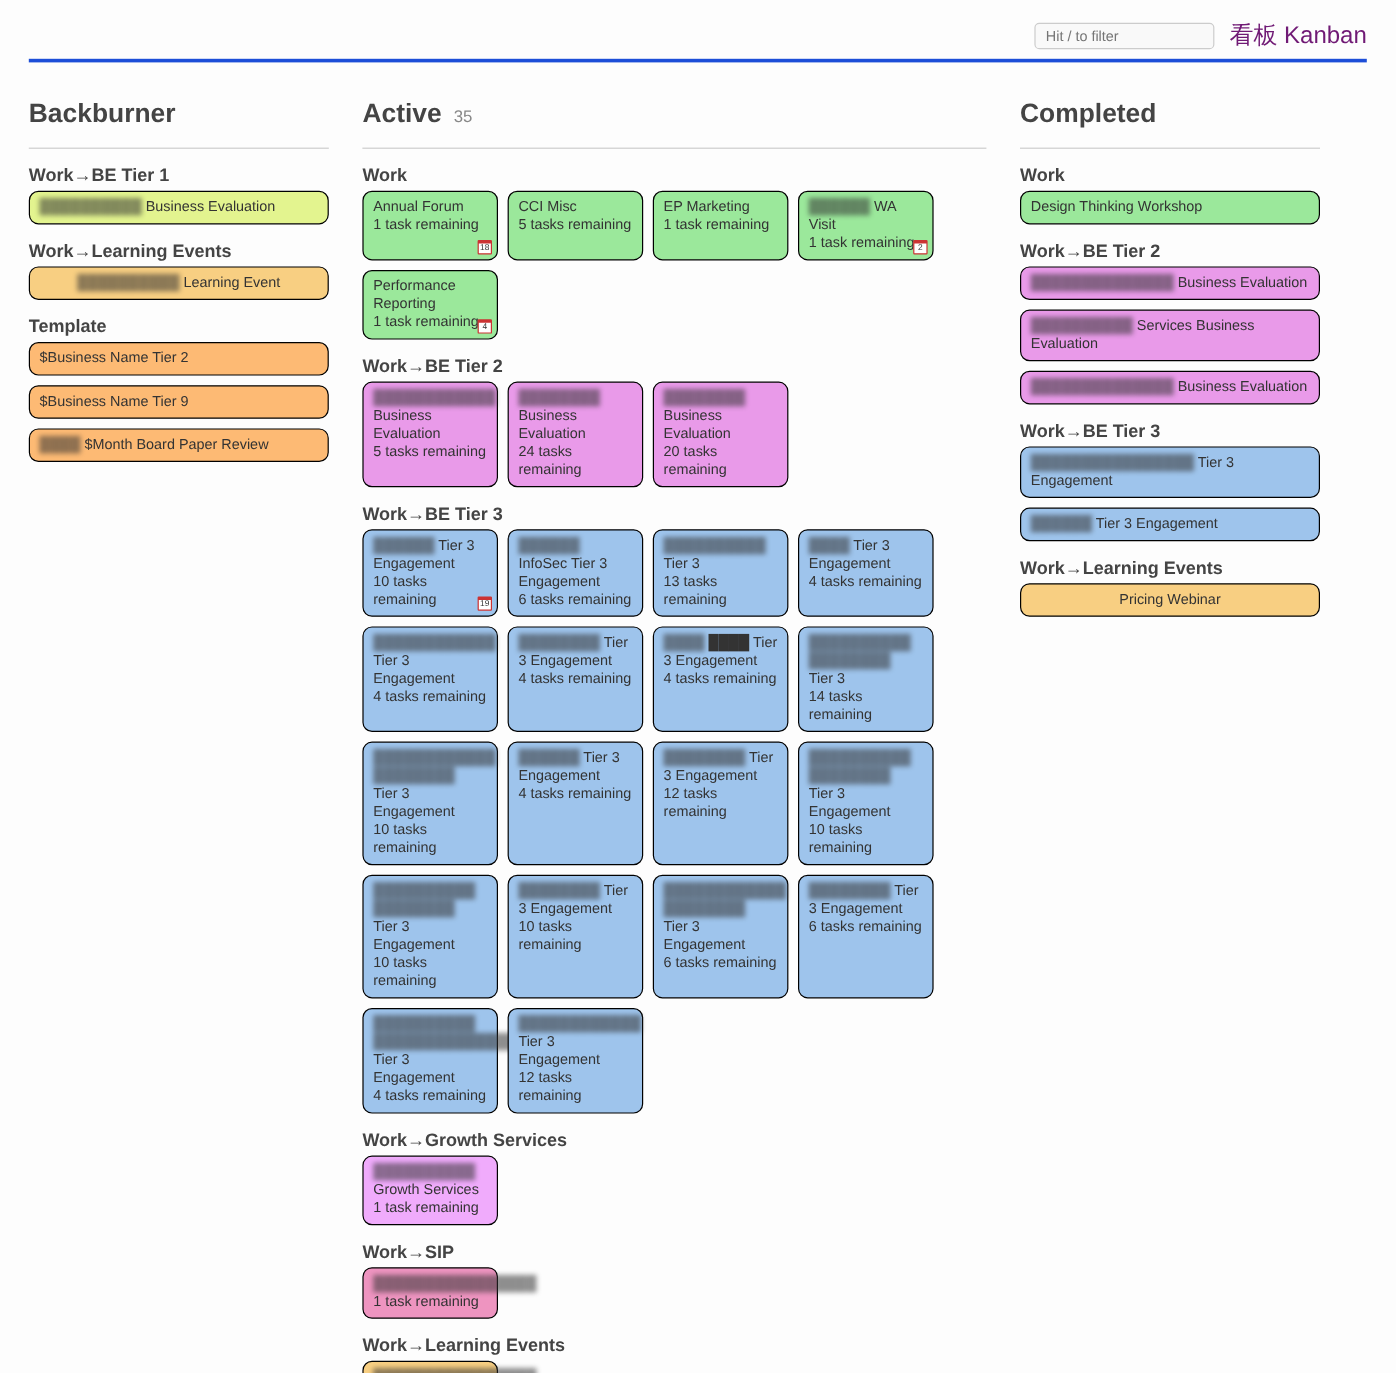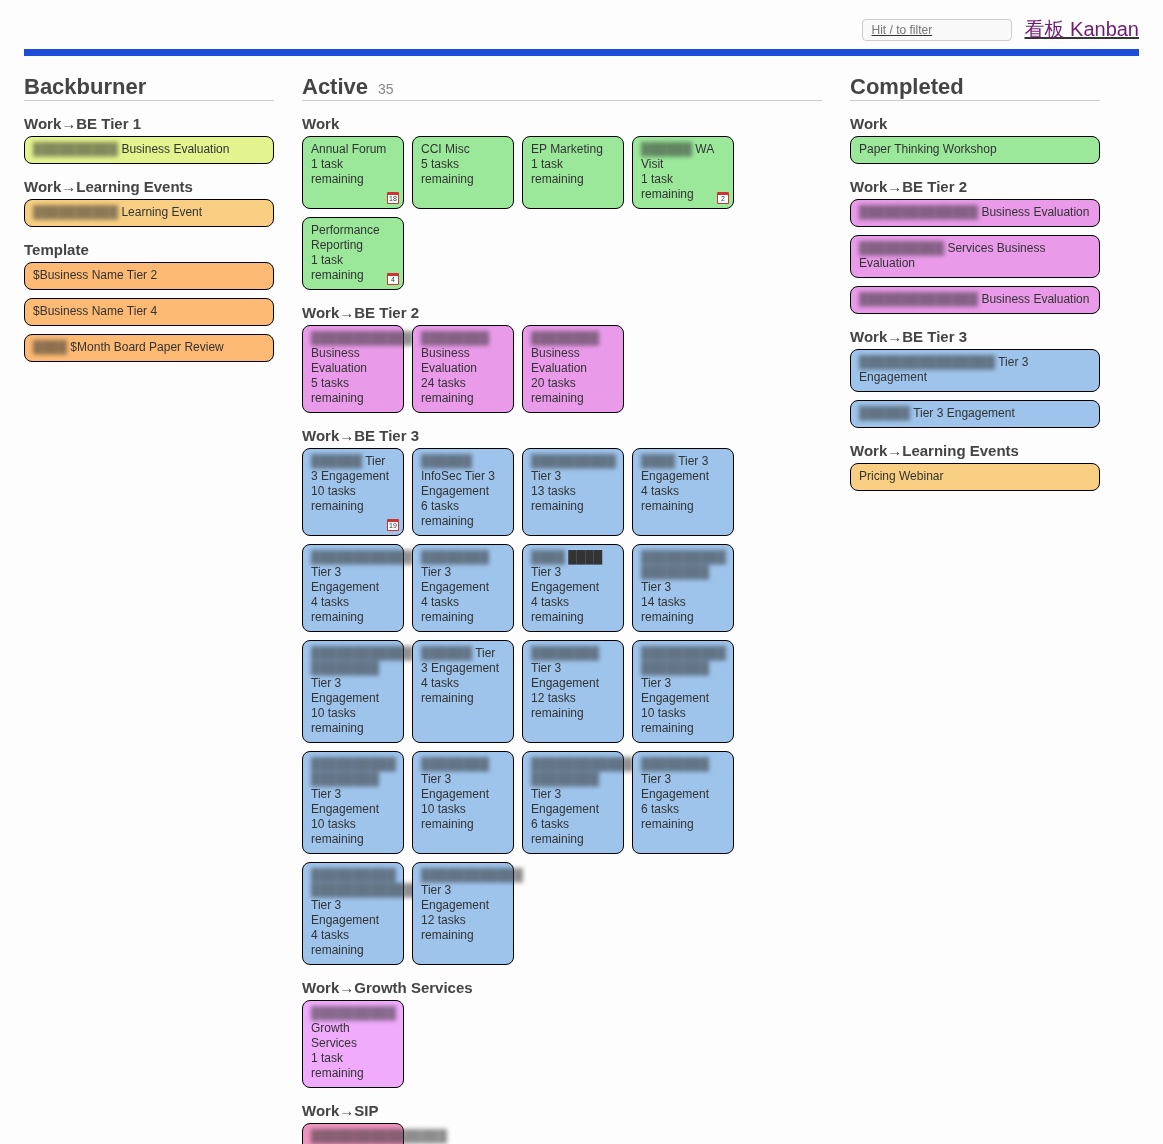--- a/index.html
+++ b/index.html
@@ -9,24 +9,23 @@
     font-family: "Helvetica Neue", Helvetica, Arial, sans-serif;
     background: #fdfdfd;
     color: #333;
     width: 1163px;
   }
   .header {
     display: flex;
     justify-content: flex-end;
     align-items: center;
     gap: 12px;
-    border-bottom: 7px solid #1d4ed8;
+    border-bottom: 3px solid #1d4ed8;
     padding-bottom: 6px;
-    margin-bottom: 18px;
-    text-decoration: underline;
+    margin-bottom: 30px;
   }
   .filter-input {
     font-size: 12px;
     padding: 3px 8px;
     border: 1px solid #ccc;
     border-radius: 4px;
     width: 150px;
     color: #999;
     background: #f9f9f9;
   }
@@ -39,21 +38,21 @@
     display: grid;
     grid-template-columns: 250px 520px 250px;
     gap: 28px;
   }
   .col-title {
     font-size: 22px;
     font-weight: 700;
     color: #444;
     margin: 0 0 6px 0;
     border-bottom: 1px solid #ccc;
-    padding-bottom: 0;
+    padding-bottom: 15px;
     display:flex;
     align-items:baseline;
     gap:10px;
   }
   .col-count { font-size:14px; color:#888; font-weight:400;}
   .group-title {
     font-size: 15px;
     font-weight: 700;
     color: #444;
     margin: 14px 0 4px 0;
@@ -73,38 +72,38 @@
     min-height: 26px;
   }
   .card .title { font-weight: 400; font-size:12px; }
   .card .sub   { font-weight: 400; color:#333; font-size:12px; }
   .card .blur  {
     display:inline-block;
     filter: blur(2px);
     opacity:0.55;
   }
   .col-narrow .card { width: 100%; }
-  .col-wide   .card { width: 102px; }
+  .col-wide   .card { width: 113px; }
   .cal-icon {
     position:absolute;
     right:4px; bottom:4px;
     width:12px; height:12px;
     background:#fff;
     border:1px solid #c33;
     border-top:3px solid #c33;
     border-radius:1px;
     font-size:7px;
     text-align:center;
     line-height:8px;
     color:#333;
   }
   
   .c-green   { background:#9be89b; }
   .c-yellow  { background:#e3f48f; }
-  .c-orange  { background:#f8cf82; }
+  .c-orange  { background:#f8cf82;text-align:center; }
   .c-red     { background:#fdba74; }
   .c-magenta { background:#e99ae9; }
   .c-blue    { background:#9ec4ec; }
   .c-purple  { background:#f0abfc; }
   .c-pink    { background:#ee94c0; }
 </style>
 </head>
 <body>
 
 <div class="header">
@@ -129,21 +128,21 @@
           <div class="card c-orange">
             <div class="title"><span class="blur">██████████</span> <span>Learning Event</span></div>
           </div>
         </div>
         <div class="group-title">Template</div>
         <div class="cards-row">
           <div class="card c-red">
             <div class="title"><span>$Business Name Tier 2</span></div>
           </div>
           <div class="card c-red">
-            <div class="title"><span>$Business Name Tier 4</span></div>
+            <div class="title"><span>$Business Name Tier 9</span></div>
           </div>
           <div class="card c-red">
             <div class="title"><span class="blur">████</span> <span>$Month Board Paper Review</span></div>
           </div>
         </div>
       </div>
   </div>
 
   <div class="column col-wide">
     <h2 class="col-title">
@@ -293,21 +292,21 @@
   </div>
 
   <div class="column col-narrow">
     <h2 class="col-title">
       <span>Completed</span>
     </h2>
     <div id="col-completed">
         <div class="group-title">Work</div>
         <div class="cards-row">
           <div class="card c-green">
-            <div class="title"><span>Paper Thinking Workshop</span></div>
+            <div class="title"><span>Design Thinking Workshop</span></div>
           </div>
         </div>
         <div class="group-title">Work→BE Tier 2</div>
         <div class="cards-row">
           <div class="card c-magenta">
             <div class="title"><span class="blur">██████████████</span> <span>Business Evaluation</span></div>
           </div>
           <div class="card c-magenta">
             <div class="title"><span class="blur">██████████</span> <span>Services Business Evaluation</span></div>
           </div>

